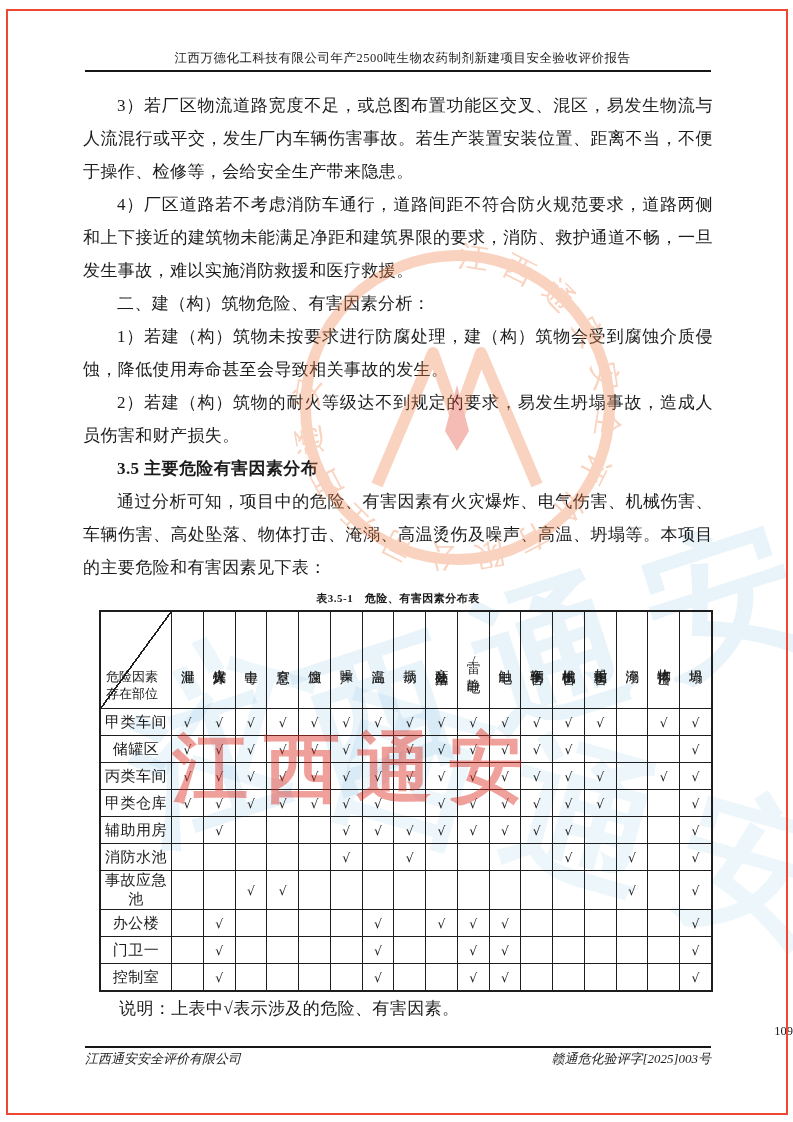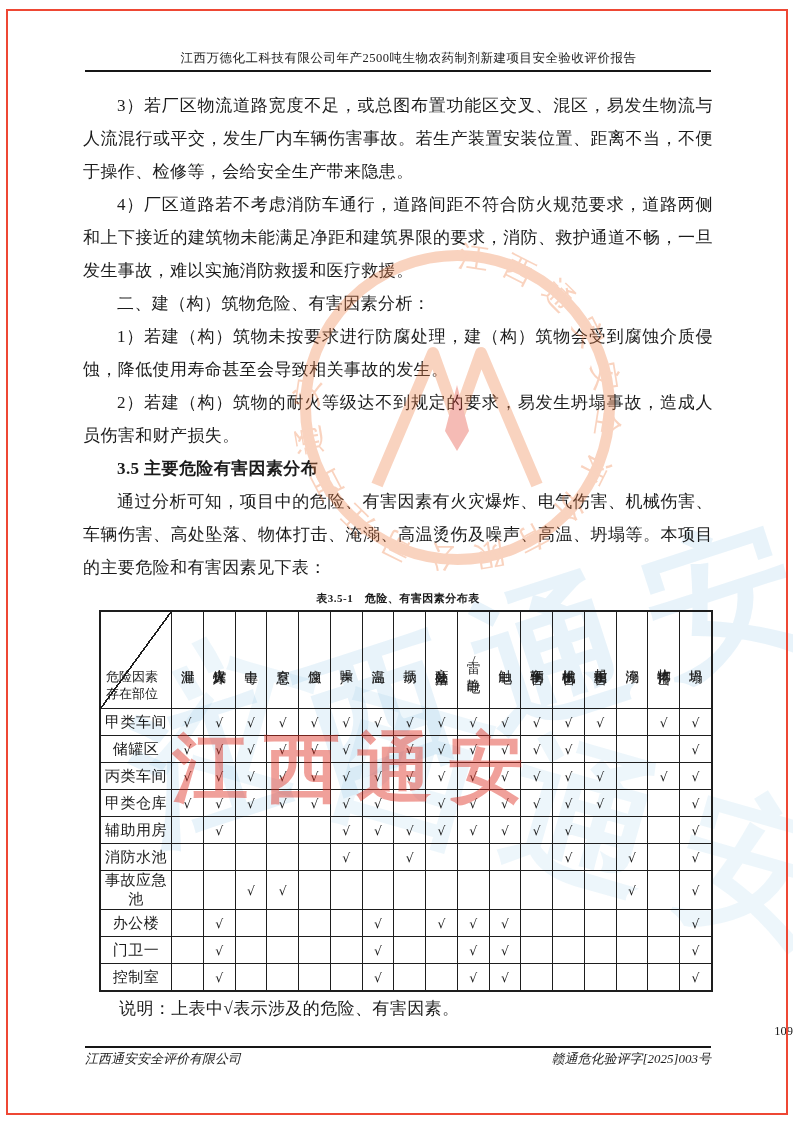--- a/index.html
+++ b/index.html
@@ -6,21 +6,21 @@
   body{
     width:793px;height:1122px;position:relative;background:#ffffff;
     font-family:"Liberation Serif","DejaVu Serif",serif;color:#1b1b1b;
     overflow:hidden;
   }
   .page-frame{
     position:absolute;left:6px;top:9px;right:5px;bottom:7px;
     border:2px solid #ee4734;z-index:6;pointer-events:none;
   }
   .doc-header{
-    position:absolute;top:50px;left:96px;width:625px;text-align:center;
+    position:absolute;top:50px;left:90px;width:625px;text-align:center;
     font-size:12.5px;letter-spacing:.5px;color:#222;z-index:2;
   }
   .header-rule{
     position:absolute;top:70px;left:85px;width:626px;height:0;
     border-top:2px solid #161616;z-index:2;
   }
   .content{position:absolute;left:83px;top:89px;width:630px;z-index:2;}
   .content p{
     margin:0;font-size:17px;line-height:33px;text-indent:2em;
     text-align:justify;letter-spacing:.4px;

